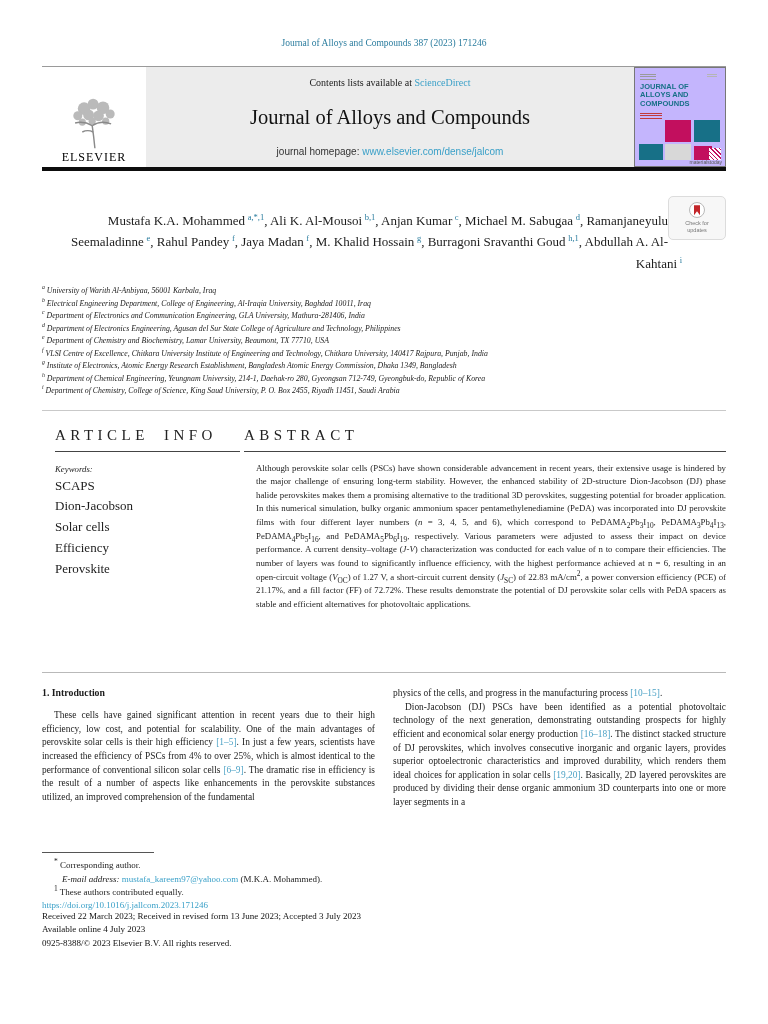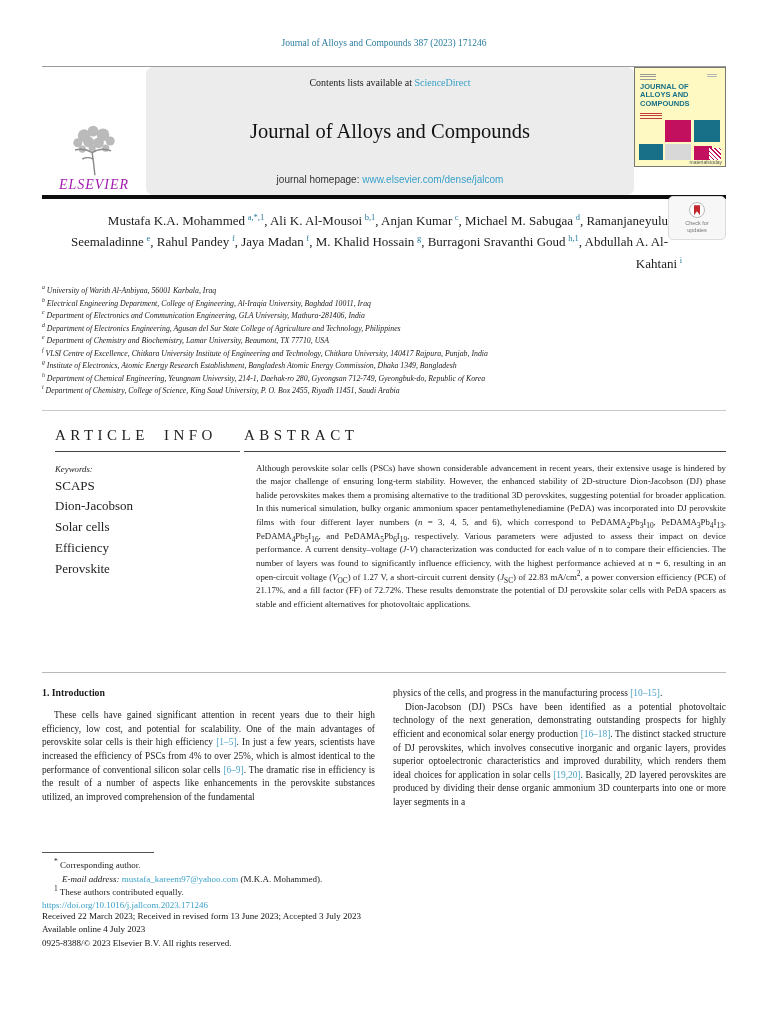--- a/index.html
+++ b/index.html
@@ -8,30 +8,30 @@
   .sheet { position:relative; width:768px; height:1024px; }
 
   
   .top-cite { position:absolute; top:38px; left:0; right:0; text-align:center;
               font-size:9.5px; color:#2a7c9e; }
 
   
   .banner-wrap { position:absolute; top:66px; left:42px; right:42px; }
   .banner-row { display:flex; align-items:stretch; border-top:1px solid #9a9a9a; }
   .logo-box { width:104px; background:#fff; display:flex; flex-direction:column; align-items:center; justify-content:flex-end; padding:4px 2px 2px 2px; }
-  .logo-word { font-size:14px; letter-spacing:1px; color:#a21caf; font-family:"Liberation Serif",serif;font-style:italic; }
-  .gray-box { flex:1; background:#ececec; display:flex; flex-direction:column; align-items:center; justify-content:space-between; padding:10px 8px; height:128px;border-radius:7px; }
+  .logo-word { font-size:12px; letter-spacing:1px; color:#000000; font-family:"Liberation Serif",serif; }
+  .gray-box { flex:1; background:#ececec; display:flex; flex-direction:column; align-items:center; justify-content:space-between; padding:10px 8px; height:100px; }
   .contents-line { font-size:10px; color:#222; }
   .banner-title { font-size:20.5px; color:#111; }
   .homepage-line { font-size:10px; font-family:"Liberation Sans", sans-serif; color:#333; }
   .link { color:#3aa0c8; text-decoration:none; cursor:pointer; }
   .thick-bar { height:4px; background:#0d0d0d; margin-top:0px; }
 
   
-  .cover { width:92px; background:#fef9c3; border:1px solid #777; position:relative;
+  .cover { width:92px; background:#c4b5fd; border:1px solid #777; position:relative;
            font-family:"Liberation Sans", sans-serif; height:100px; flex:none; }
   .cov-meta i { display:block; width:16px; height:1px; background:#9a9a9a; margin:1.5px 0; }
   .cov-meta { position:absolute; top:4px; left:5px; }
   .cov-meta2 { position:absolute; top:4px; right:8px; width:10px; }
   .cov-meta2 i { display:block; width:10px; height:1px; background:#b5b5b5; margin:1.5px 0; }
   .cov-title { position:absolute; top:15px; left:5px; color:#177087; font-weight:bold;
                font-size:7.5px; line-height:1.1; }
   .cov-red { position:absolute; top:43px; left:5px; }
   .cov-red i { display:block; width:22px; height:1px; background:#c23a3a; margin:1.5px 0; }
   .cov-squares { position:absolute; left:4px; right:4px; top:52px; height:40px; }

